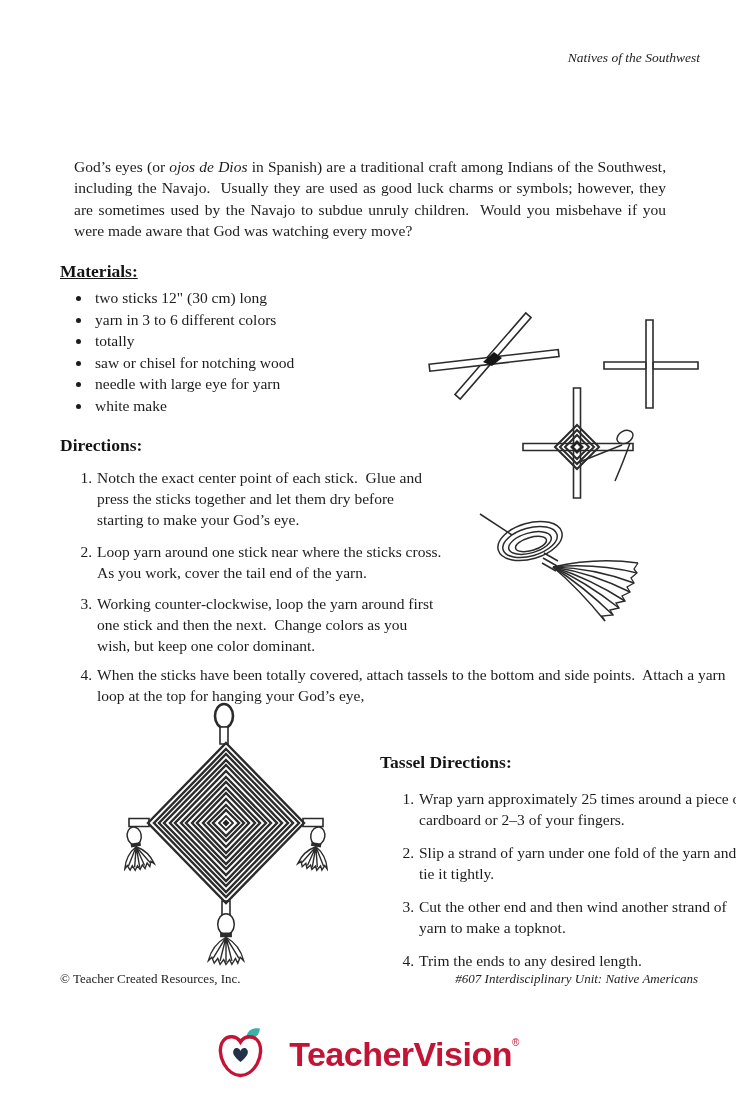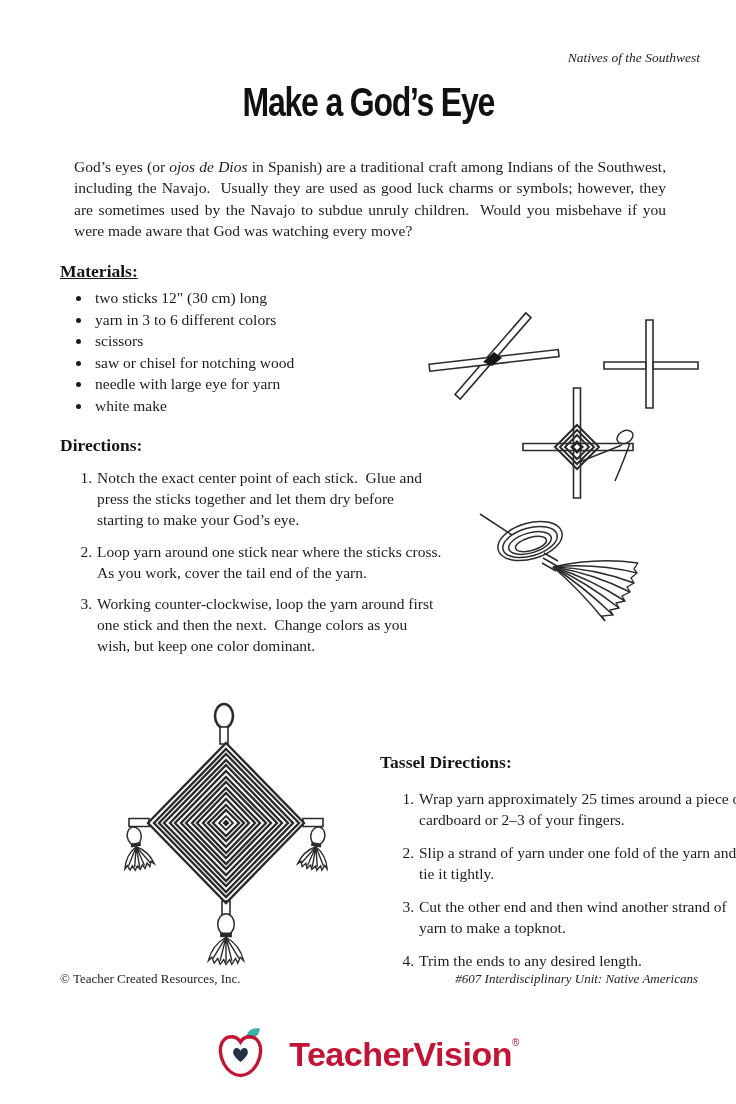--- a/index.html
+++ b/index.html
@@ -54,43 +54,43 @@
   svg{display:block;}
   .ill path,.ill line,.ill polygon,.ill rect,.ill ellipse{vector-effect:non-scaling-stroke;}
 </style>
 </head>
 <body>
 
 <div class="page">
 
   <div class="abs header-right">Natives of the Southwest</div>
 
-  <div class="abs title-wrap">
-    <span class="title-text">Make a God’s Eye</span>
-  </div>
 
   <div class="abs intro">
     <p class="p1"><span>God’s eyes (or </span><i>ojos de Dios</i><span> in Spanish) are a traditional craft among Indians of the Southwest, including the Navajo.  Usually they are used as good luck charms or symbols; however, they are sometimes used by the Navajo to subdue unruly children.  Would you misbehave if you were made aware that God was watching every move?</span></p>
   </div>
 
   <div class="abs section-heading materials-heading">Materials:</div>
   <ul class="abs materials-list">
     <li>two sticks 12" (30 cm) long</li>
     <li>yarn in 3 to 6 different colors</li>
-    <li>scissors</li>
+    <li>totally</li>
     <li>saw or chisel for notching wood</li>
     <li>needle with large eye for yarn</li>
     <li>white make</li>
   </ul>
 
   <div class="abs section-heading directions-heading">Directions:</div>
   <ol class="abs dir-list">
     <li>Notch the exact center point of each stick.  Glue and press the sticks together and let them dry before starting to make your God’s eye.</li>
     <li>Loop yarn around one stick near where the sticks cross.  As you work, cover the tail end of the yarn.</li>
     <li>Working counter-clockwise, loop the yarn around first one stick and then the next.  Change colors as you wish, but keep one color dominant.</li>
+  </ol>
+  <ol class="abs dir-item4" start="4">
+    <li>When the sticks have been totally covered, attach tassels to the bottom and side points.  Attach a yarn loop at the top for hanging your God’s eye,</li>
   </ol>
 
   <svg class="abs ill" style="left:426px;top:310px;" width="138" height="92" viewBox="0 0 138 92">
     <g stroke="#2b2b2b" stroke-width="1.6" fill="#ffffff">
       <rect x="13" y="42.5" width="108" height="7" transform="rotate(-49 67 46)"></rect>
       <rect x="3" y="47" width="130" height="7" transform="rotate(-6.5 67 50)"></rect>
     </g>
     <polygon points="57,52 68,42 76,48 66,56" fill="#151515"></polygon>
   </svg>
 

